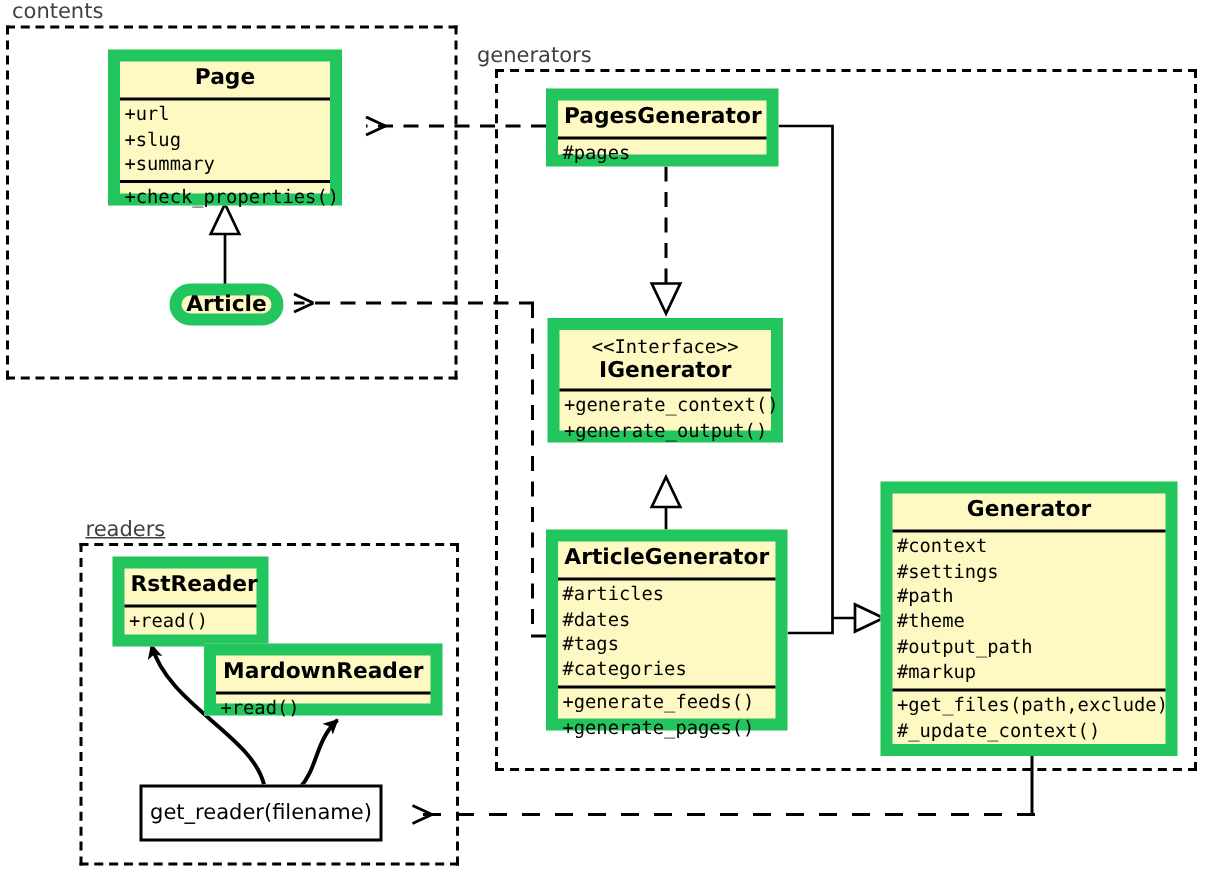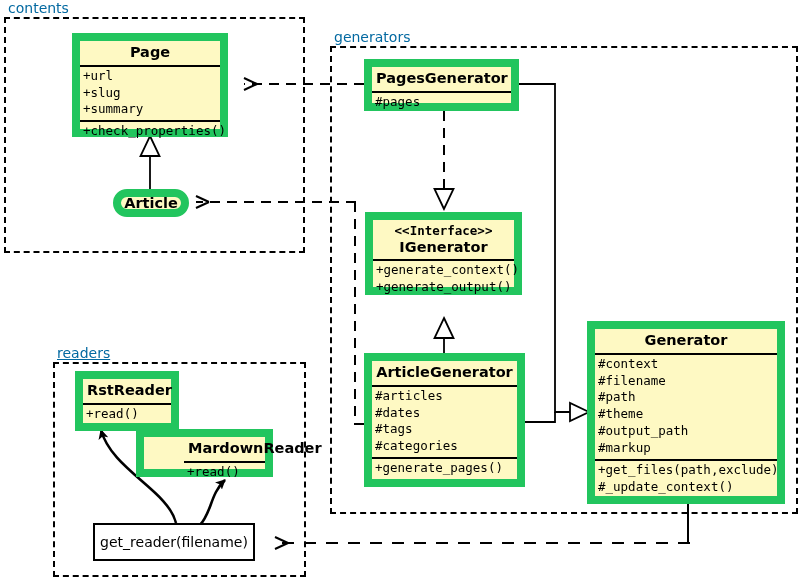--- a/index.html
+++ b/index.html
@@ -26,21 +26,21 @@
   
   .pkg {
     position: absolute;
     border: 2px dashed #000;
     box-sizing: border-box;
   }
   .pkg-label {
     position: absolute;
     font-family: "DejaVu Sans", sans-serif;
     font-size: 14px;
-    color: #0369a1;
+    color: #404040;
     background: #ffffff;
     padding: 0 2px;
     white-space: nowrap;
   }
   
   .cls {
     position: absolute;
     box-sizing: border-box;
     border: 8px solid #22c55e;
     background: #fef9c3;
@@ -51,21 +51,21 @@
     font-family: "DejaVu Sans", sans-serif;
     font-weight: bold;
     font-size: 14.5px;
     text-align: center;
     color: #000;
     padding: 3px 4px 4px 4px;
     line-height: 1.15;
   }
   .cls-stereotype {
     font-family: "DejaVu Sans Mono", monospace;
-    font-weight: bold;
+    font-weight: normal;
     font-size: 12.5px;
     text-align: center;
     display: block;
     line-height: 1.25;
   }
   .cls-sep {
     border-top: 2px solid #000;
   }
   .cls-compartment {
     padding: 1px 0 2px 0;
@@ -96,21 +96,21 @@
 </style>
 </head>
 <body>
 
 <div id="canvas">
 
   <div class="pkg" style="left:4px; top:17px; width:301px; height:236px;"></div>
   <div class="pkg-label" style="left:6px; top:0px;">contents</div>
 
   <div class="pkg" style="left:330px; top:46px; width:468px; height:468px;"></div>
-  <div class="pkg-label" style="left:332px; top:29px;text-align:center;">generators</div>
+  <div class="pkg-label" style="left:316px; top:29px;text-align:center;">generators</div>
 
   <div class="pkg" style="left:53px; top:362px; width:253px; height:215px;"></div>
   <div class="pkg-label" style="left:55px; top:345px;text-decoration:underline;">readers</div>
 
   <svg class="layer" viewBox="0 0 803 579">
     <defs>
       <marker id="hollowTri" markerWidth="14" markerHeight="14" refX="12" refY="7" orient="auto" markerUnits="userSpaceOnUse">
         <path d="M1,1 L12,7 L1,13 z" fill="#ffffff" stroke="#000000" stroke-width="1.6"></path>
       </marker>
       <marker id="hollowTriUp" markerWidth="16" markerHeight="16" refX="8" refY="13" orient="auto" markerUnits="userSpaceOnUse">
@@ -207,48 +207,49 @@
 
   <div class="cls" style="left:364px; top:353px; width:161px; height:134px;">
     <div class="cls-title">ArticleGenerator</div>
     <div class="cls-sep cls-compartment">
       <div class="cls-member">#articles</div>
       <div class="cls-member">#dates</div>
       <div class="cls-member">#tags</div>
       <div class="cls-member">#categories</div>
     </div>
     <div class="cls-sep cls-compartment">
+      <div class="cls-member">+generate_feeds()</div>
       <div class="cls-member">+generate_pages()</div>
     </div>
   </div>
 
   <div class="cls" style="left:587px; top:321px; width:198px; height:183px;">
     <div class="cls-title">Generator</div>
     <div class="cls-sep cls-compartment">
       <div class="cls-member">#context</div>
-      <div class="cls-member">#filename</div>
+      <div class="cls-member">#settings</div>
       <div class="cls-member">#path</div>
       <div class="cls-member">#theme</div>
       <div class="cls-member">#output_path</div>
       <div class="cls-member">#markup</div>
     </div>
     <div class="cls-sep cls-compartment">
       <div class="cls-member">+get_files(path,exclude)</div>
       <div class="cls-member">#_update_context()</div>
     </div>
   </div>
 
   <div class="cls" style="left:75px; top:371px; width:104px; height:60px;">
     <div class="cls-title">RstReader</div>
     <div class="cls-sep cls-compartment">
       <div class="cls-member">+read()</div>
     </div>
   </div>
 
-  <div class="cls" style="left:136px; top:429px; width:137px; height:48px;padding-left:40px;">
+  <div class="cls" style="left:136px; top:429px; width:159px; height:48px;">
     <div class="cls-title">MardownReader</div>
     <div class="cls-sep cls-compartment">
       <div class="cls-member">+read()</div>
     </div>
   </div>
 
   <div class="fn-box" style="left:93px; top:523px; width:162px; height:38px;">
     <span class="fn-label">get_reader(filename)</span>
   </div>
 

